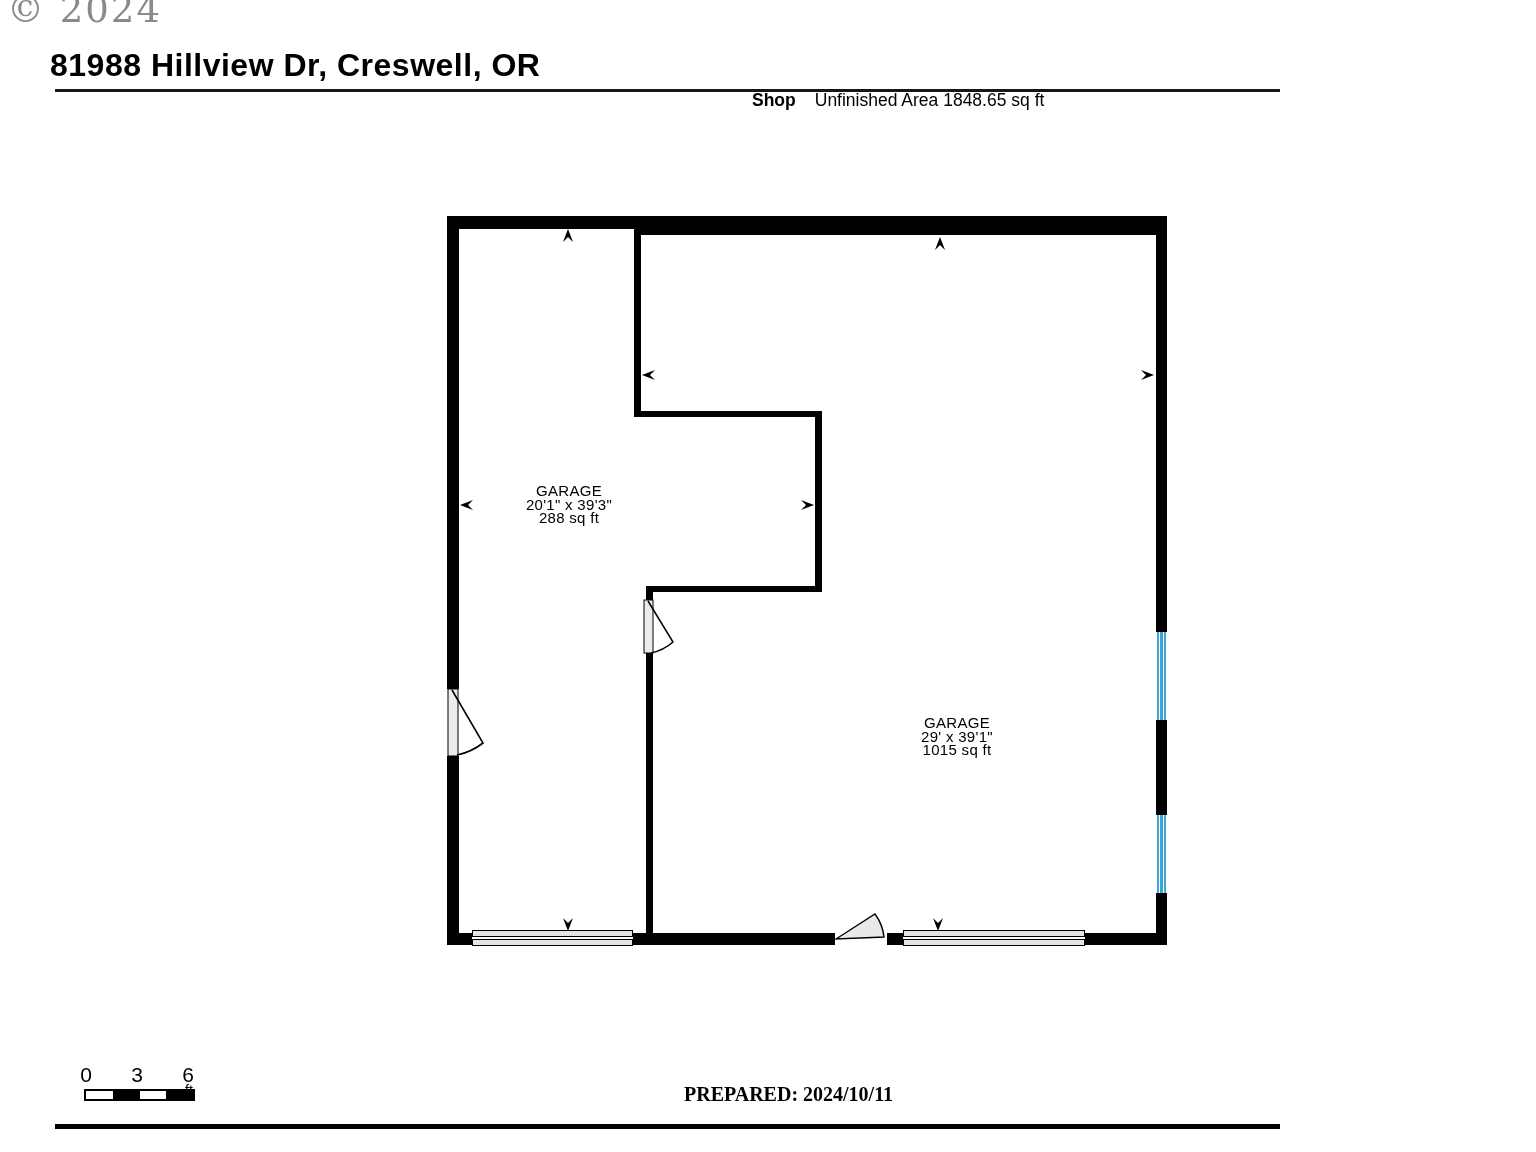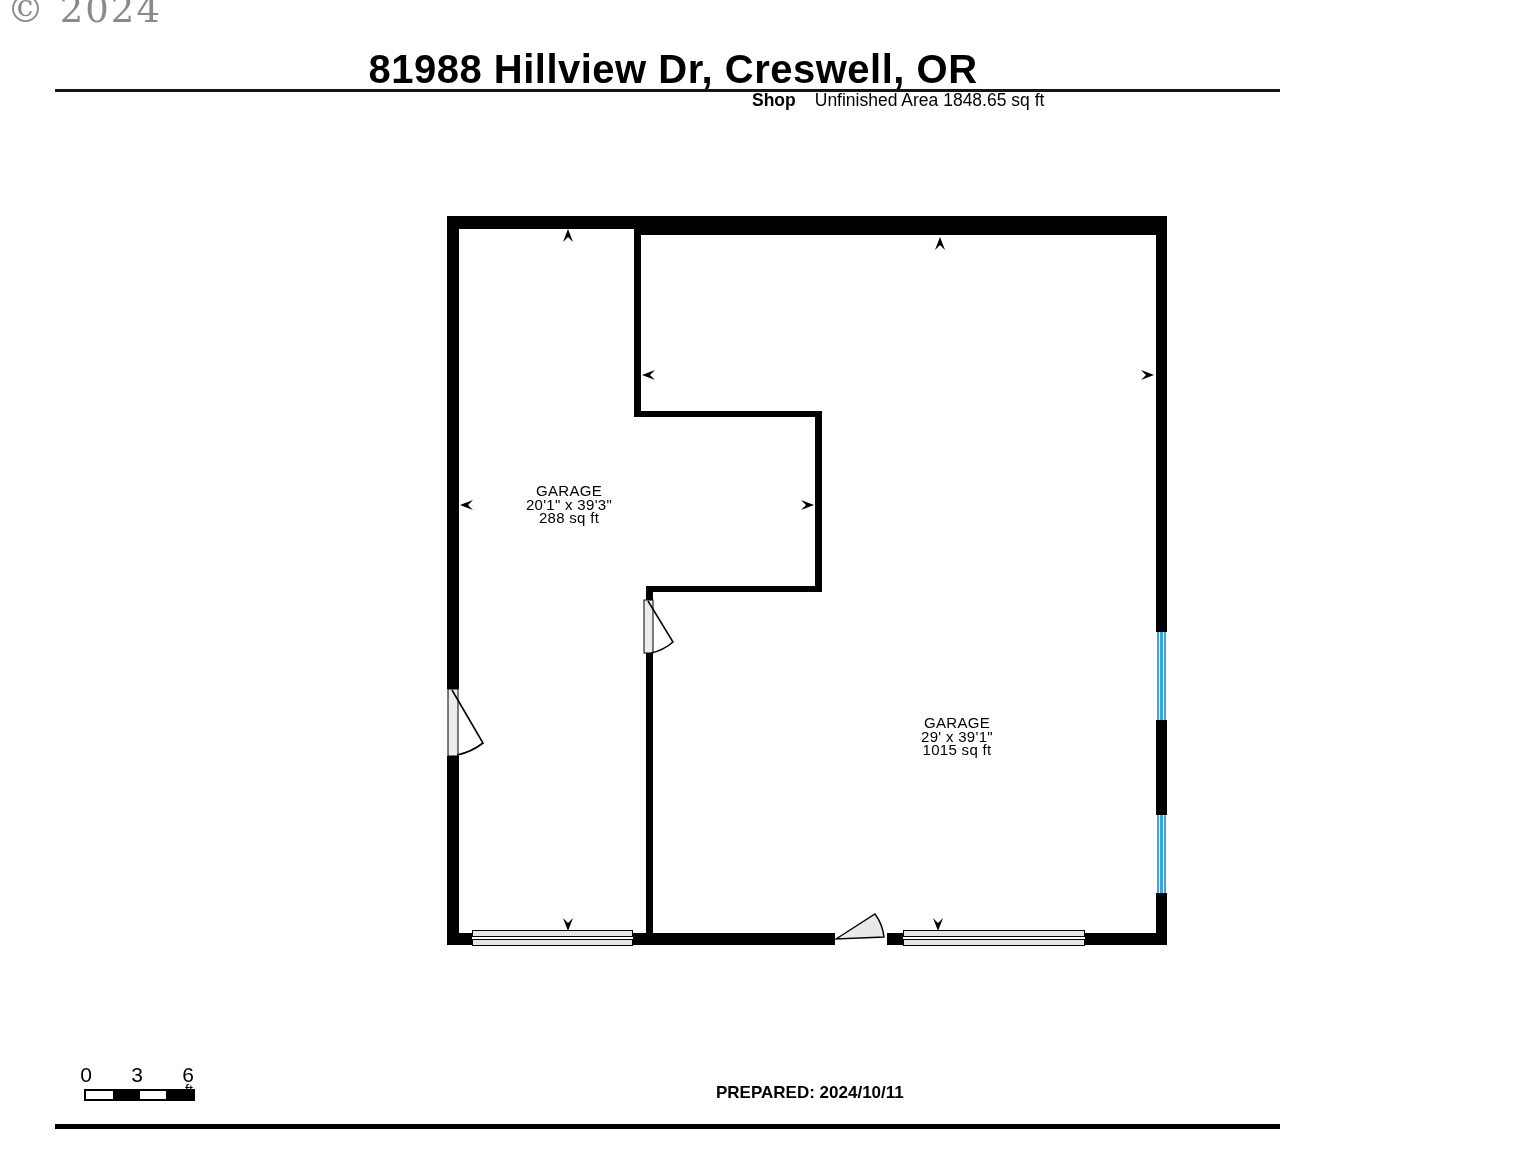--- a/index.html
+++ b/index.html
@@ -2,22 +2,22 @@
 <html><head>
 <meta charset="utf-8">
 <style>
   html,body{margin:0;padding:0;background:#fff;}
   .canvas{position:relative;width:1280px;height:1152px;background:#fff;overflow:hidden;
           font-family:"Liberation Sans",sans-serif;color:#000;}
 
   .copyright{position:absolute;left:7px;top:-12px;font-family:"DejaVu Serif",serif;
              font-size:37px;color:#8a8a8a;letter-spacing:2px;}
 
-  .title{position:absolute;left:0;right:0;top:47px;text-align:center;text-indent:50px;
-         font-size:40px;font-weight:bold;letter-spacing:.5px;padding-left:16px;}
+  .title{position:absolute;left:0;right:0;top:47px;text-align:left;text-indent:50px;
+         font-size:32px;font-weight:bold;letter-spacing:.5px;}
 
   .rule-top{position:absolute;left:55px;top:89px;width:1461px;height:3px;background:#161616;}
 
   .subtitle{position:absolute;left:752px;top:90px;display:flex;gap:19px;font-size:17.5px;}
   .subtitle .floor-name{font-weight:bold;}
 
   .wall{position:absolute;background:#000;}
 
   .window{position:absolute;left:1156px;width:11px;
     background:linear-gradient(to right,#fff 0 1px,#3fa6da 1px 3px,#fff 3px 4px,
@@ -29,21 +29,21 @@
   .room-label{position:absolute;width:200px;text-align:center;font-size:15px;
               line-height:13.5px;letter-spacing:.3px;}
 
   .svg-overlay{position:absolute;left:0;top:0;pointer-events:none;}
 
   .scale-num{position:absolute;width:16px;text-align:center;top:1063px;font-size:21px;}
   .scale-bar{position:absolute;left:84px;top:1089px;width:107px;height:8px;border:2px solid #000;
     background:linear-gradient(to right,#fff 0 25%,#000 25% 50%,#fff 50% 75%,#000 75% 100%);}
   .scale-unit{position:absolute;left:185px;top:1082px;font-size:14px;}
 
-  .prepared{position:absolute;left:716px;top:1083px;font-size:17px;font-weight:bold;}
+  .prepared{position:absolute;left:684px;top:1083px;font-size:20px;font-weight:bold;font-family:Liberation Serif, serif;}
 
   .rule-bottom{position:absolute;left:55px;top:1124px;width:1461px;height:5px;background:#000;}
   .disclaimer{position:absolute;left:57px;top:1131px;width:1420px;font-size:16px;}
 </style>
 </head>
 <body>
 
 <div class="canvas">
 
   <div class="copyright">© 2024</div>

